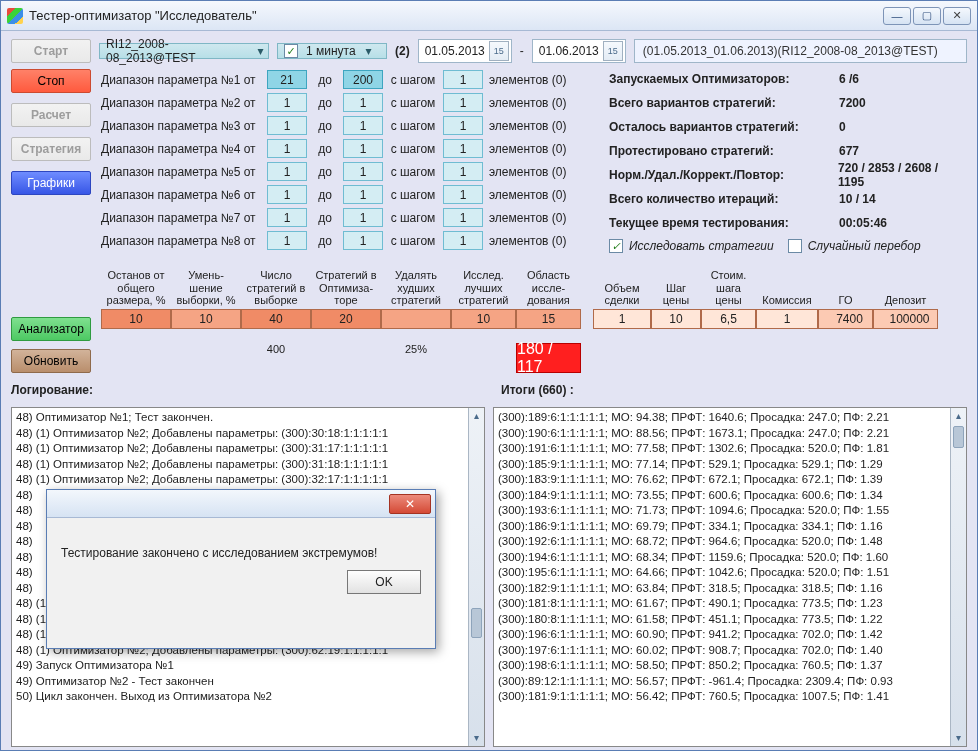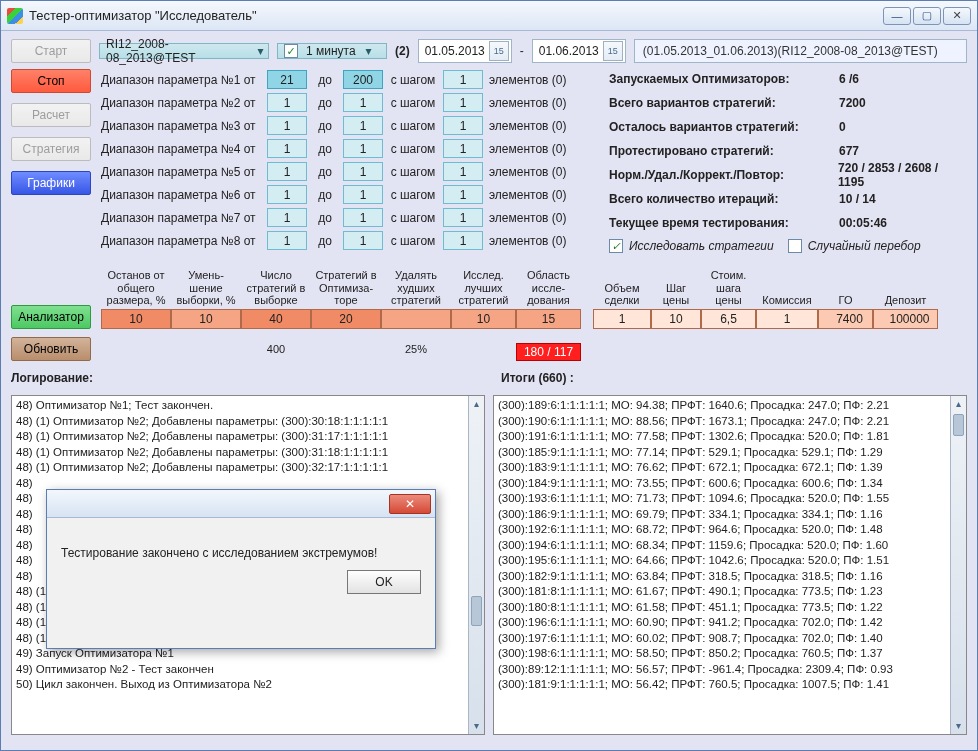--- a/index.html
+++ b/index.html
@@ -60,21 +60,21 @@
     margin-bottom: 6px;
   }
   .btn-side {
     width: 80px; height: 24px;
     border: 1px solid #888;
     border-radius: 2px;
     background: linear-gradient(#fefefe,#e6e6e6);
     display: flex; align-items: center; justify-content: center;
     cursor: pointer;
   }
-  .btn-side.disabled { color: #9d9d9d; background: linear-gradient(#f2f2f2,#e9e9e9); border-color:#bcbcbc; cursor:default; }
+  .btn-side.disabled { color: #9d9d9d; background: linear-gradient(#f2f2f2,#e9e9e9); border-color:#bcbcbc; cursor:default;font-weight:bold; }
   .btn-side.red { background: linear-gradient(#ff8168,#ff5a3e); border-color:#cc4a30; color:#000; }
   .btn-side.blue { background: linear-gradient(#6f8dff,#3756e6); border-color:#2d46c0; color:#fff; }
   .btn-side.green { background: linear-gradient(#7fe08f,#4dc963); border-color:#2f9b40; color:#000; }
   .btn-side.brown { background: linear-gradient(#d2b39a,#b98e6c); border-color:#8f6a4b; color:#000; }
 
   .combo {
     height: 16px;
     background: linear-gradient(#cfe8ef,#b7dfe7);
     border: 1px solid #7fb7c5;
     display: flex; align-items: center;
@@ -161,22 +161,22 @@
   }
   .c-dk { background:#f08b66; }
   .c-md { background:#f5a484; }
   .c-lt { background:#fccab3;padding-left:8px; }
   .c-vlt{ background:#ffe6d8; }
   .c-sep { width: 12px; }
   .under { display:flex; }
   .under .u { display:flex; justify-content:center; font-size:11px; padding-top:14px; }
   .redbadge {
     background:#ff1f1f; color:#fff; border:1px solid #b70000;
-    height: 18px; display:flex; align-items:center; justify-content:center;
-    font-size:12px;
+    height: 30px; display:flex; align-items:center; justify-content:center;
+    font-size:16px;
   }
 
   
   .logwrap {
     display:flex; gap:8px;
     margin-top: 8px;
     height: 340px;
   }
   .loghead { font-weight:bold; margin-bottom:2px; }
   .logbox {

